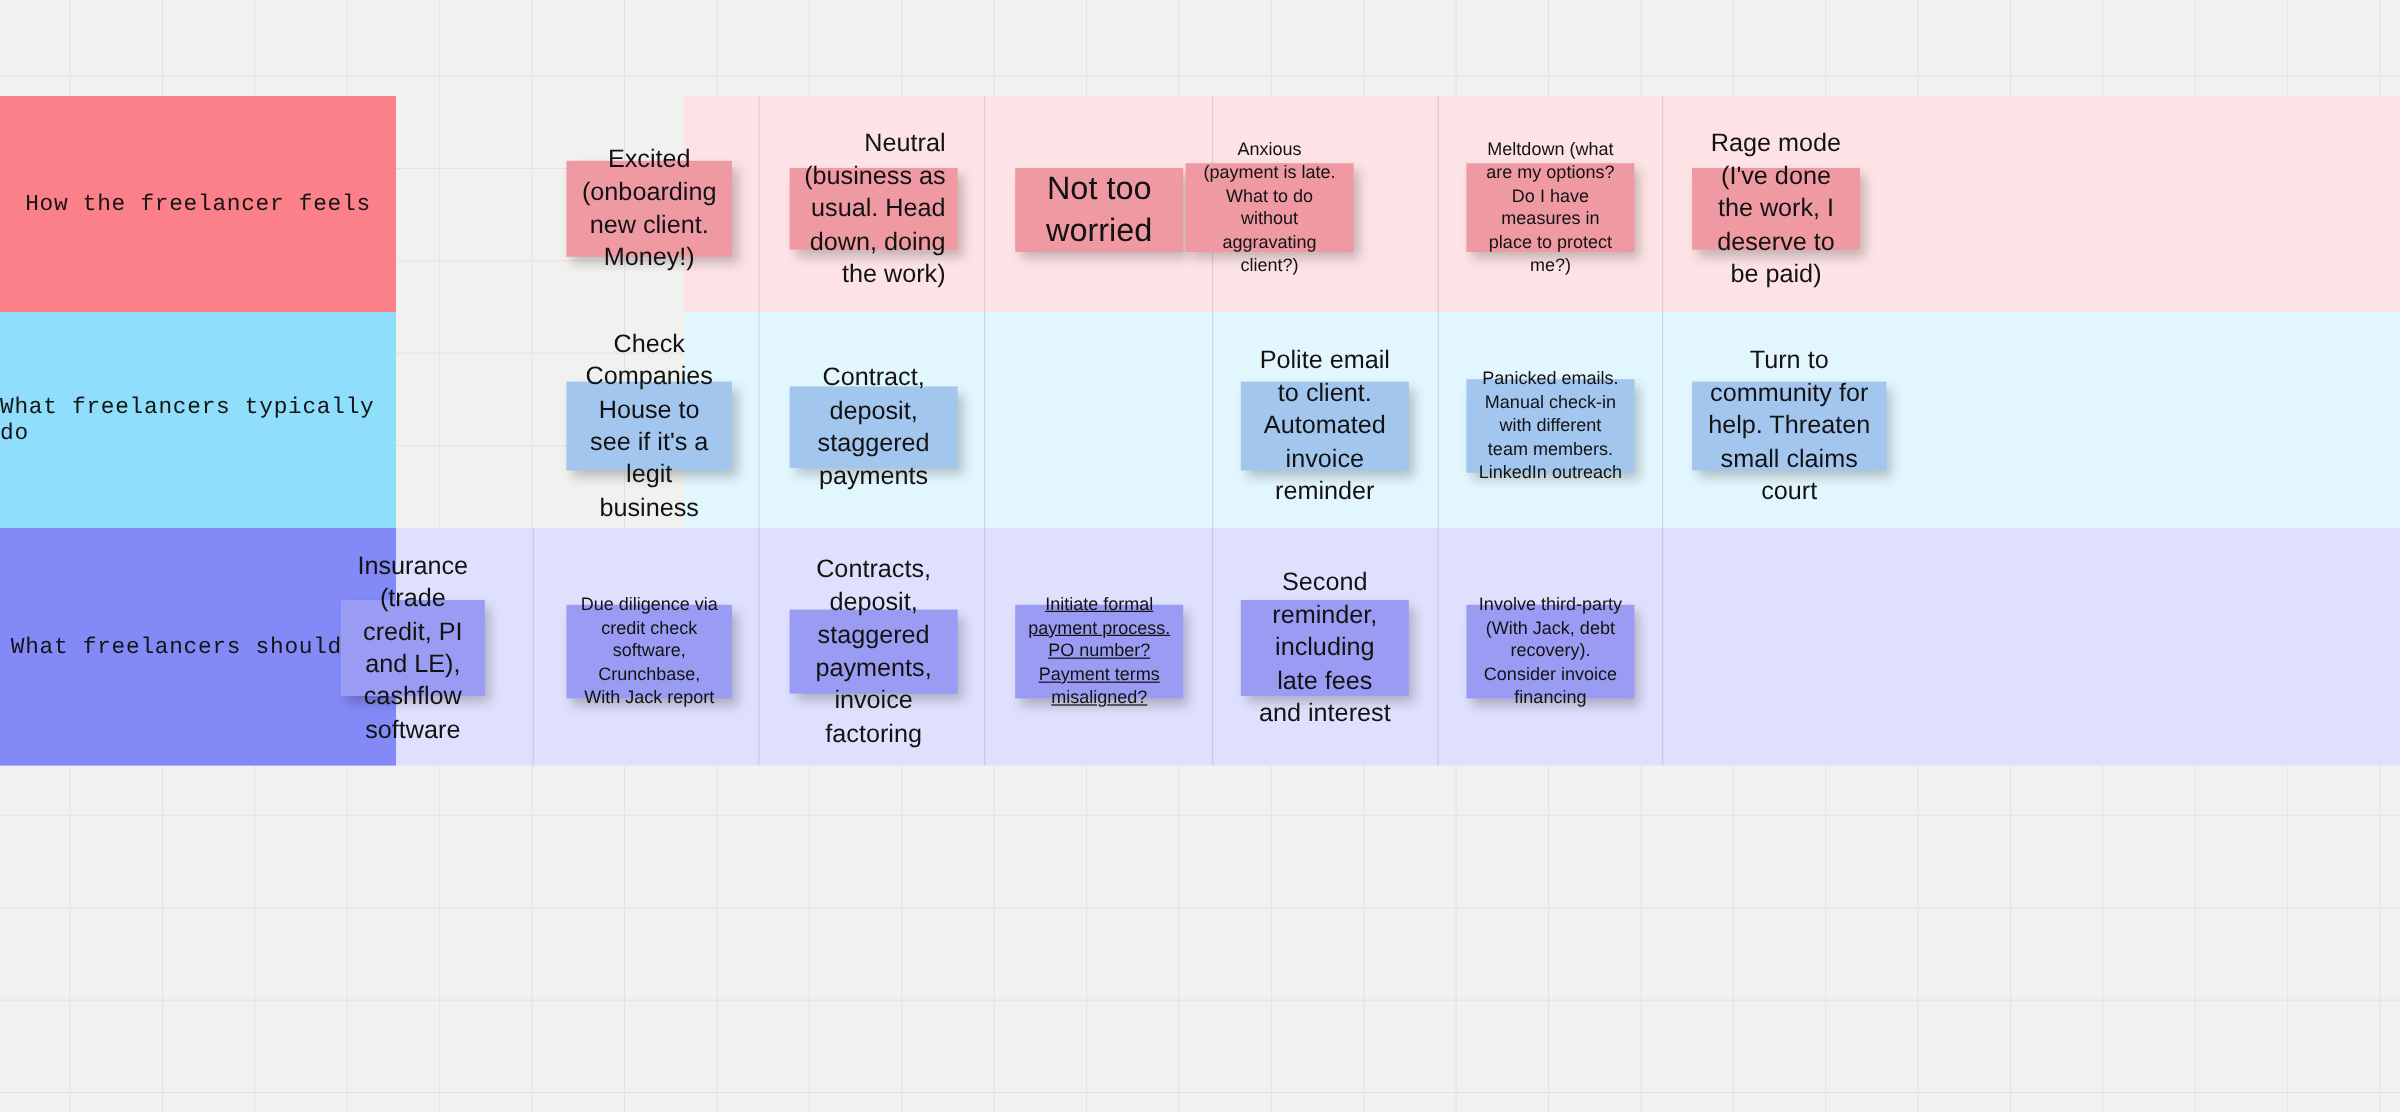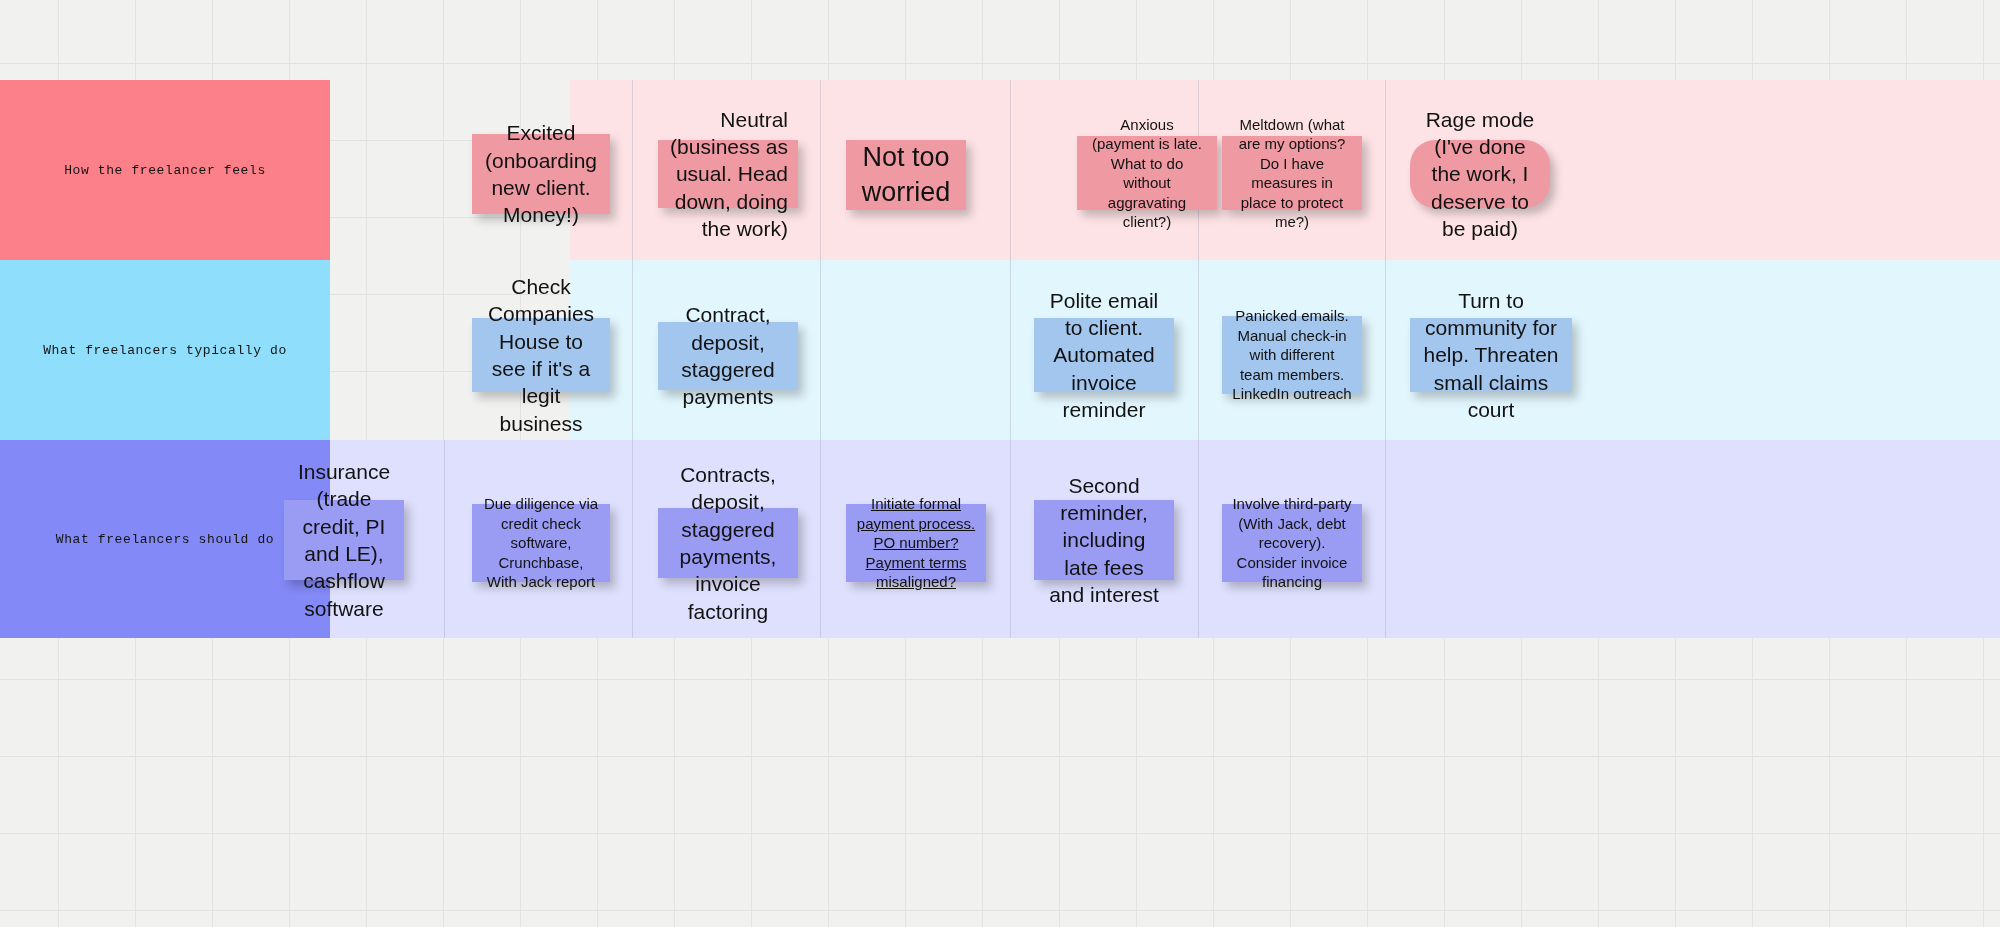--- a/index.html
+++ b/index.html
@@ -30,21 +30,21 @@
     position: absolute;
   }
   .band-label {
     position: absolute;
     left: 0;
     box-sizing: border-box;
     display: flex;
     align-items: center;
     justify-content: center;
     font-family: "Liberation Mono", "DejaVu Sans Mono", monospace;
-    font-size: 13px;
+    font-size: 19px;
     letter-spacing: 0.6px;
     color: #141414;
   }
 
   
   .col-sep {
     position: absolute;
     width: 1px;
     background: rgba(170,170,190,0.40);
   }
@@ -87,30 +87,30 @@
   <div class="col-sep" style="left:1010px; top:80px; height:180px;"></div>
   <div class="col-sep" style="left:1198px; top:80px; height:180px;"></div>
   <div class="col-sep" style="left:1385px; top:80px; height:180px;"></div>
 
   <div class="note note-pink fs-lg" style="left:472px; top:134px; width:138px; height:80px;">
     <span>Excited (onboarding new client. Money!)</span>
   </div>
   <div class="note note-pink fs-lg" style="left:658px; top:140px; width:140px; height:68px;text-align:right;">
     <span>Neutral (business as usual. Head down, doing the work)</span>
   </div>
-  <div class="note note-pink fs-xl" style="left:846px; top:140px; width:120px; height:70px;">
+  <div class="note note-pink fs-xl" style="left:846px; top:140px; width:140px; height:70px;">
     <span>Not too worried</span>
   </div>
-  <div class="note note-pink fs-sm" style="left:1077px; top:136px; width:140px; height:74px;">
+  <div class="note note-pink fs-sm" style="left:988px; top:136px; width:140px; height:74px;">
     <span>Anxious (payment is late. What to do without aggravating client?)</span>
   </div>
   <div class="note note-pink fs-sm" style="left:1222px; top:136px; width:140px; height:74px;">
     <span>Meltdown (what are my options? Do I have measures in place to protect me?)</span>
   </div>
-  <div class="note note-pink fs-lg" style="left:1410px; top:140px; width:140px; height:68px;border-radius:25px;">
+  <div class="note note-pink fs-lg" style="left:1410px; top:140px; width:140px; height:68px;">
     <span>Rage mode (I've done the work, I deserve to be paid)</span>
   </div>
 
   <div class="band-tint" style="left:570px; top:260px; width:1430px; height:180px; background:#e2f6fe;"></div>
   <div class="band-label" style="top:260px; width:330px; height:180px; background:#8fdefb;">
     <span>What freelancers typically do</span>
   </div>
 
   <div class="col-sep" style="left:632px; top:260px; height:180px;"></div>
   <div class="col-sep" style="left:820px; top:260px; height:180px;"></div>

